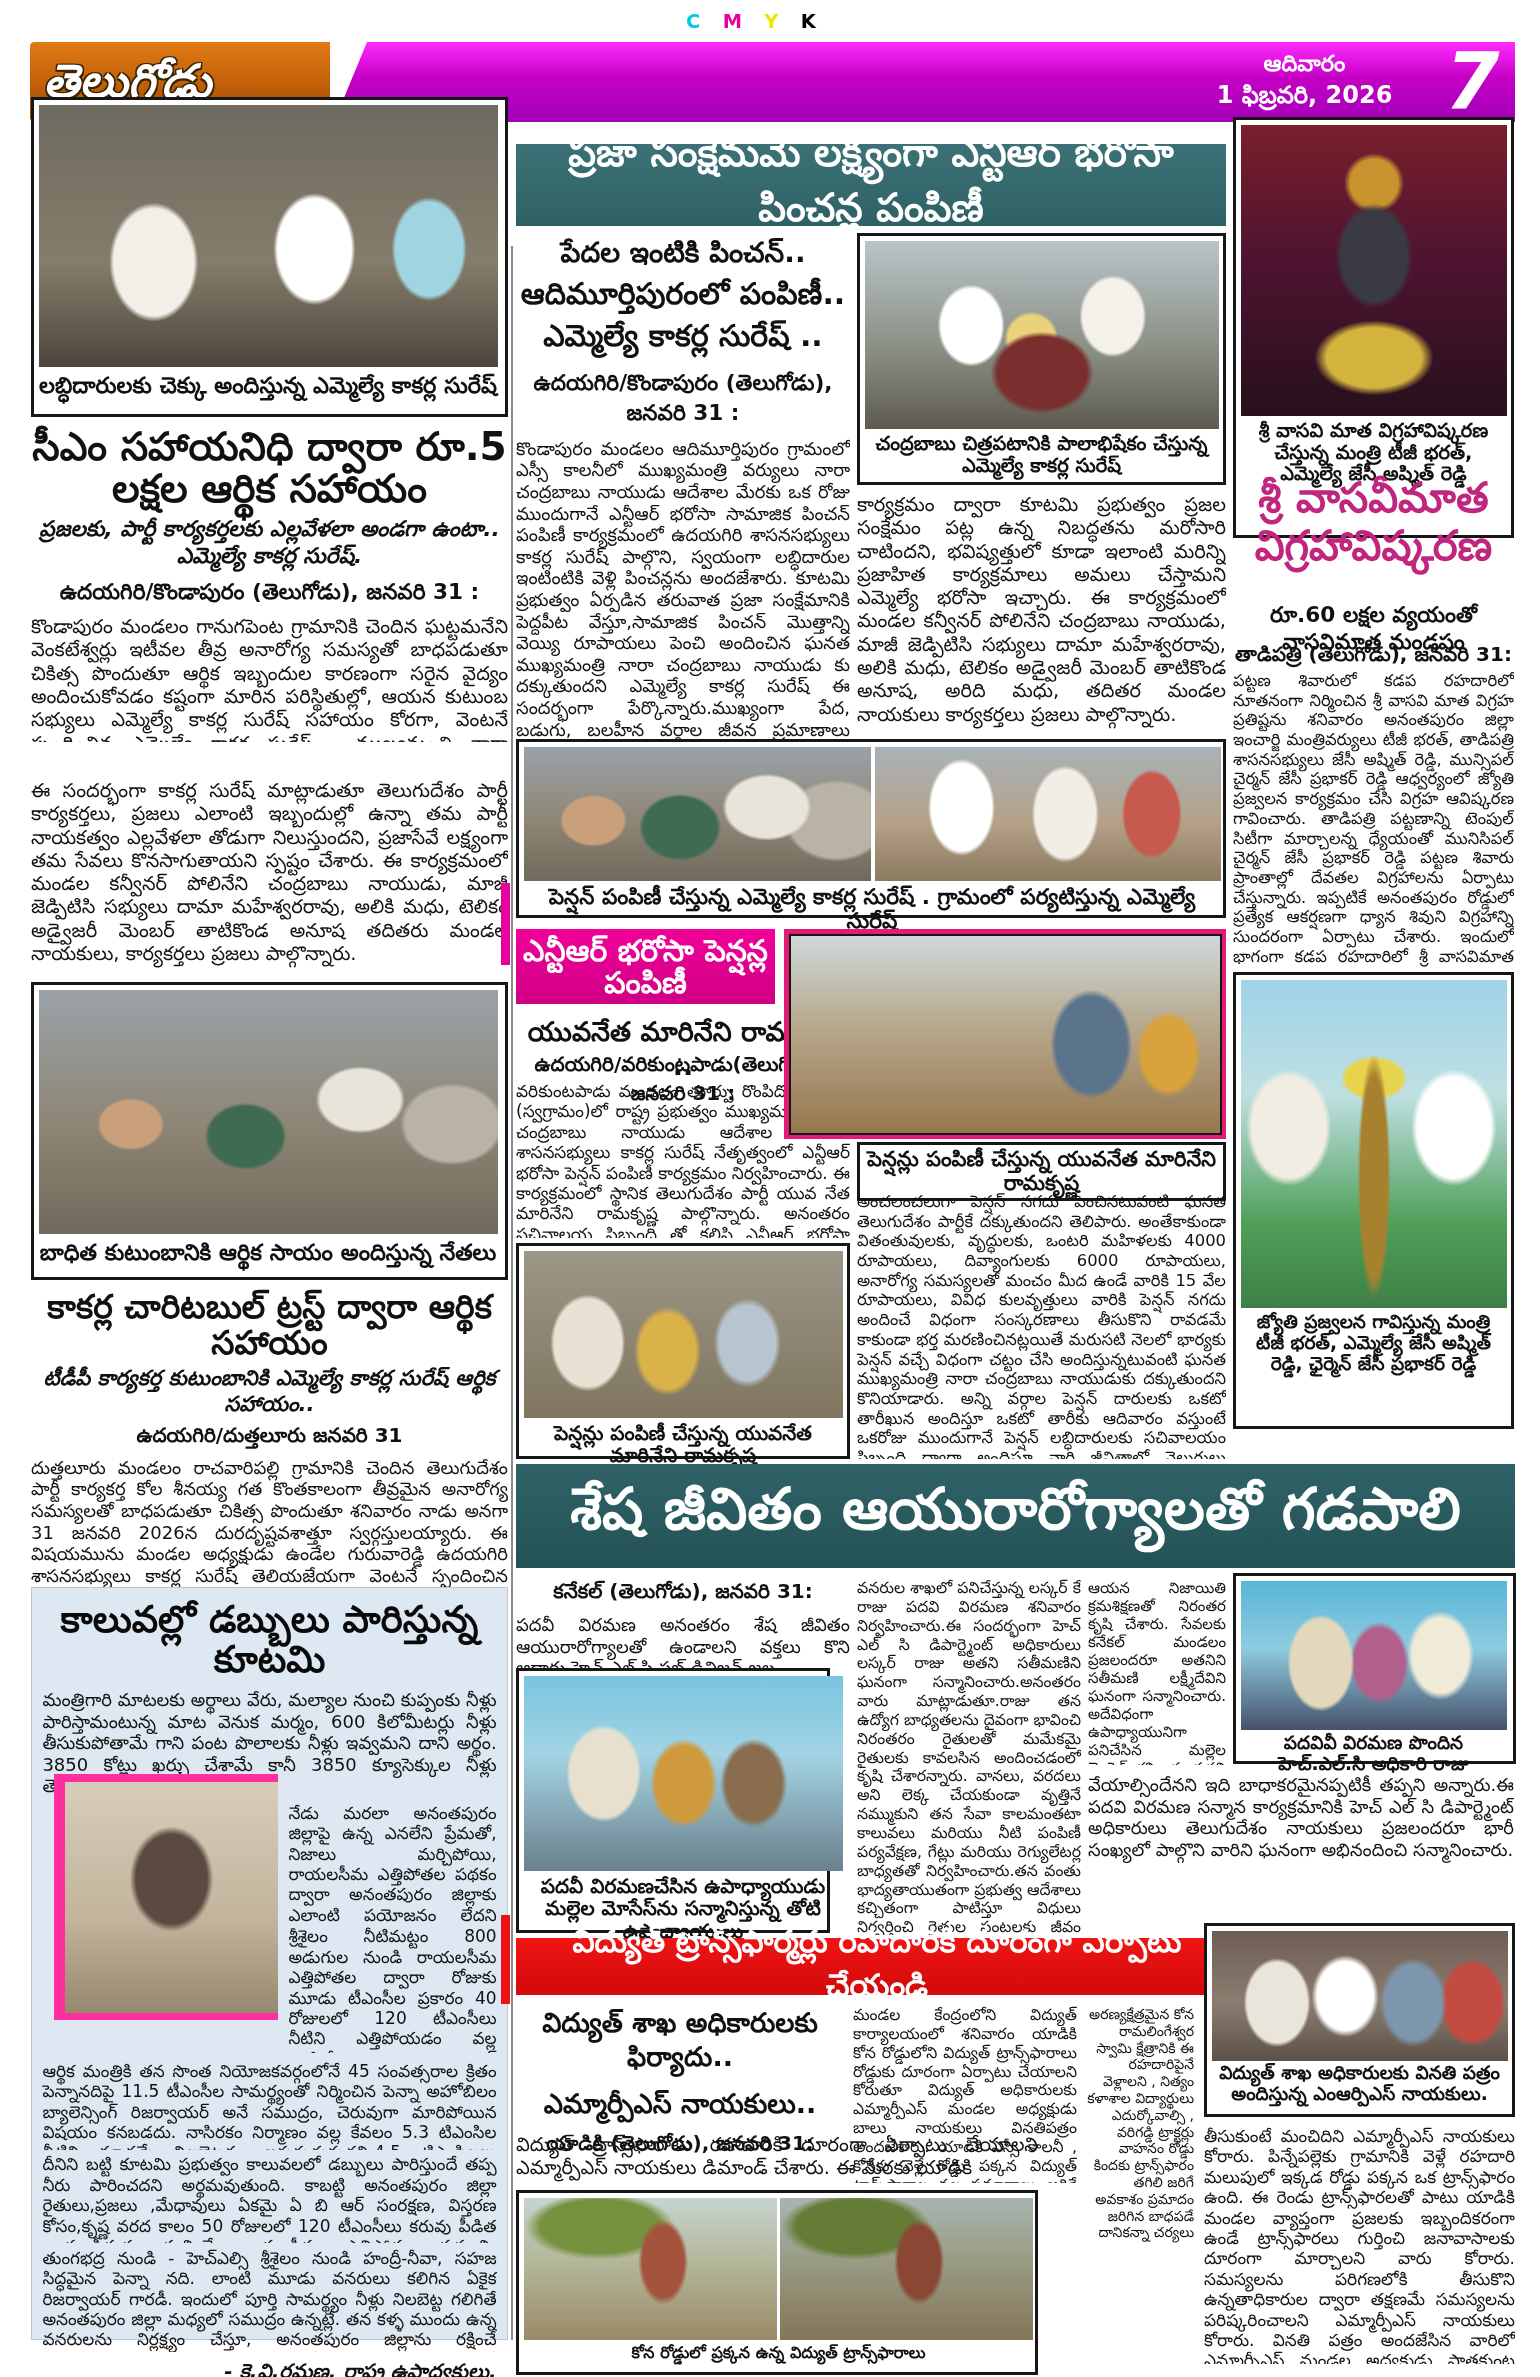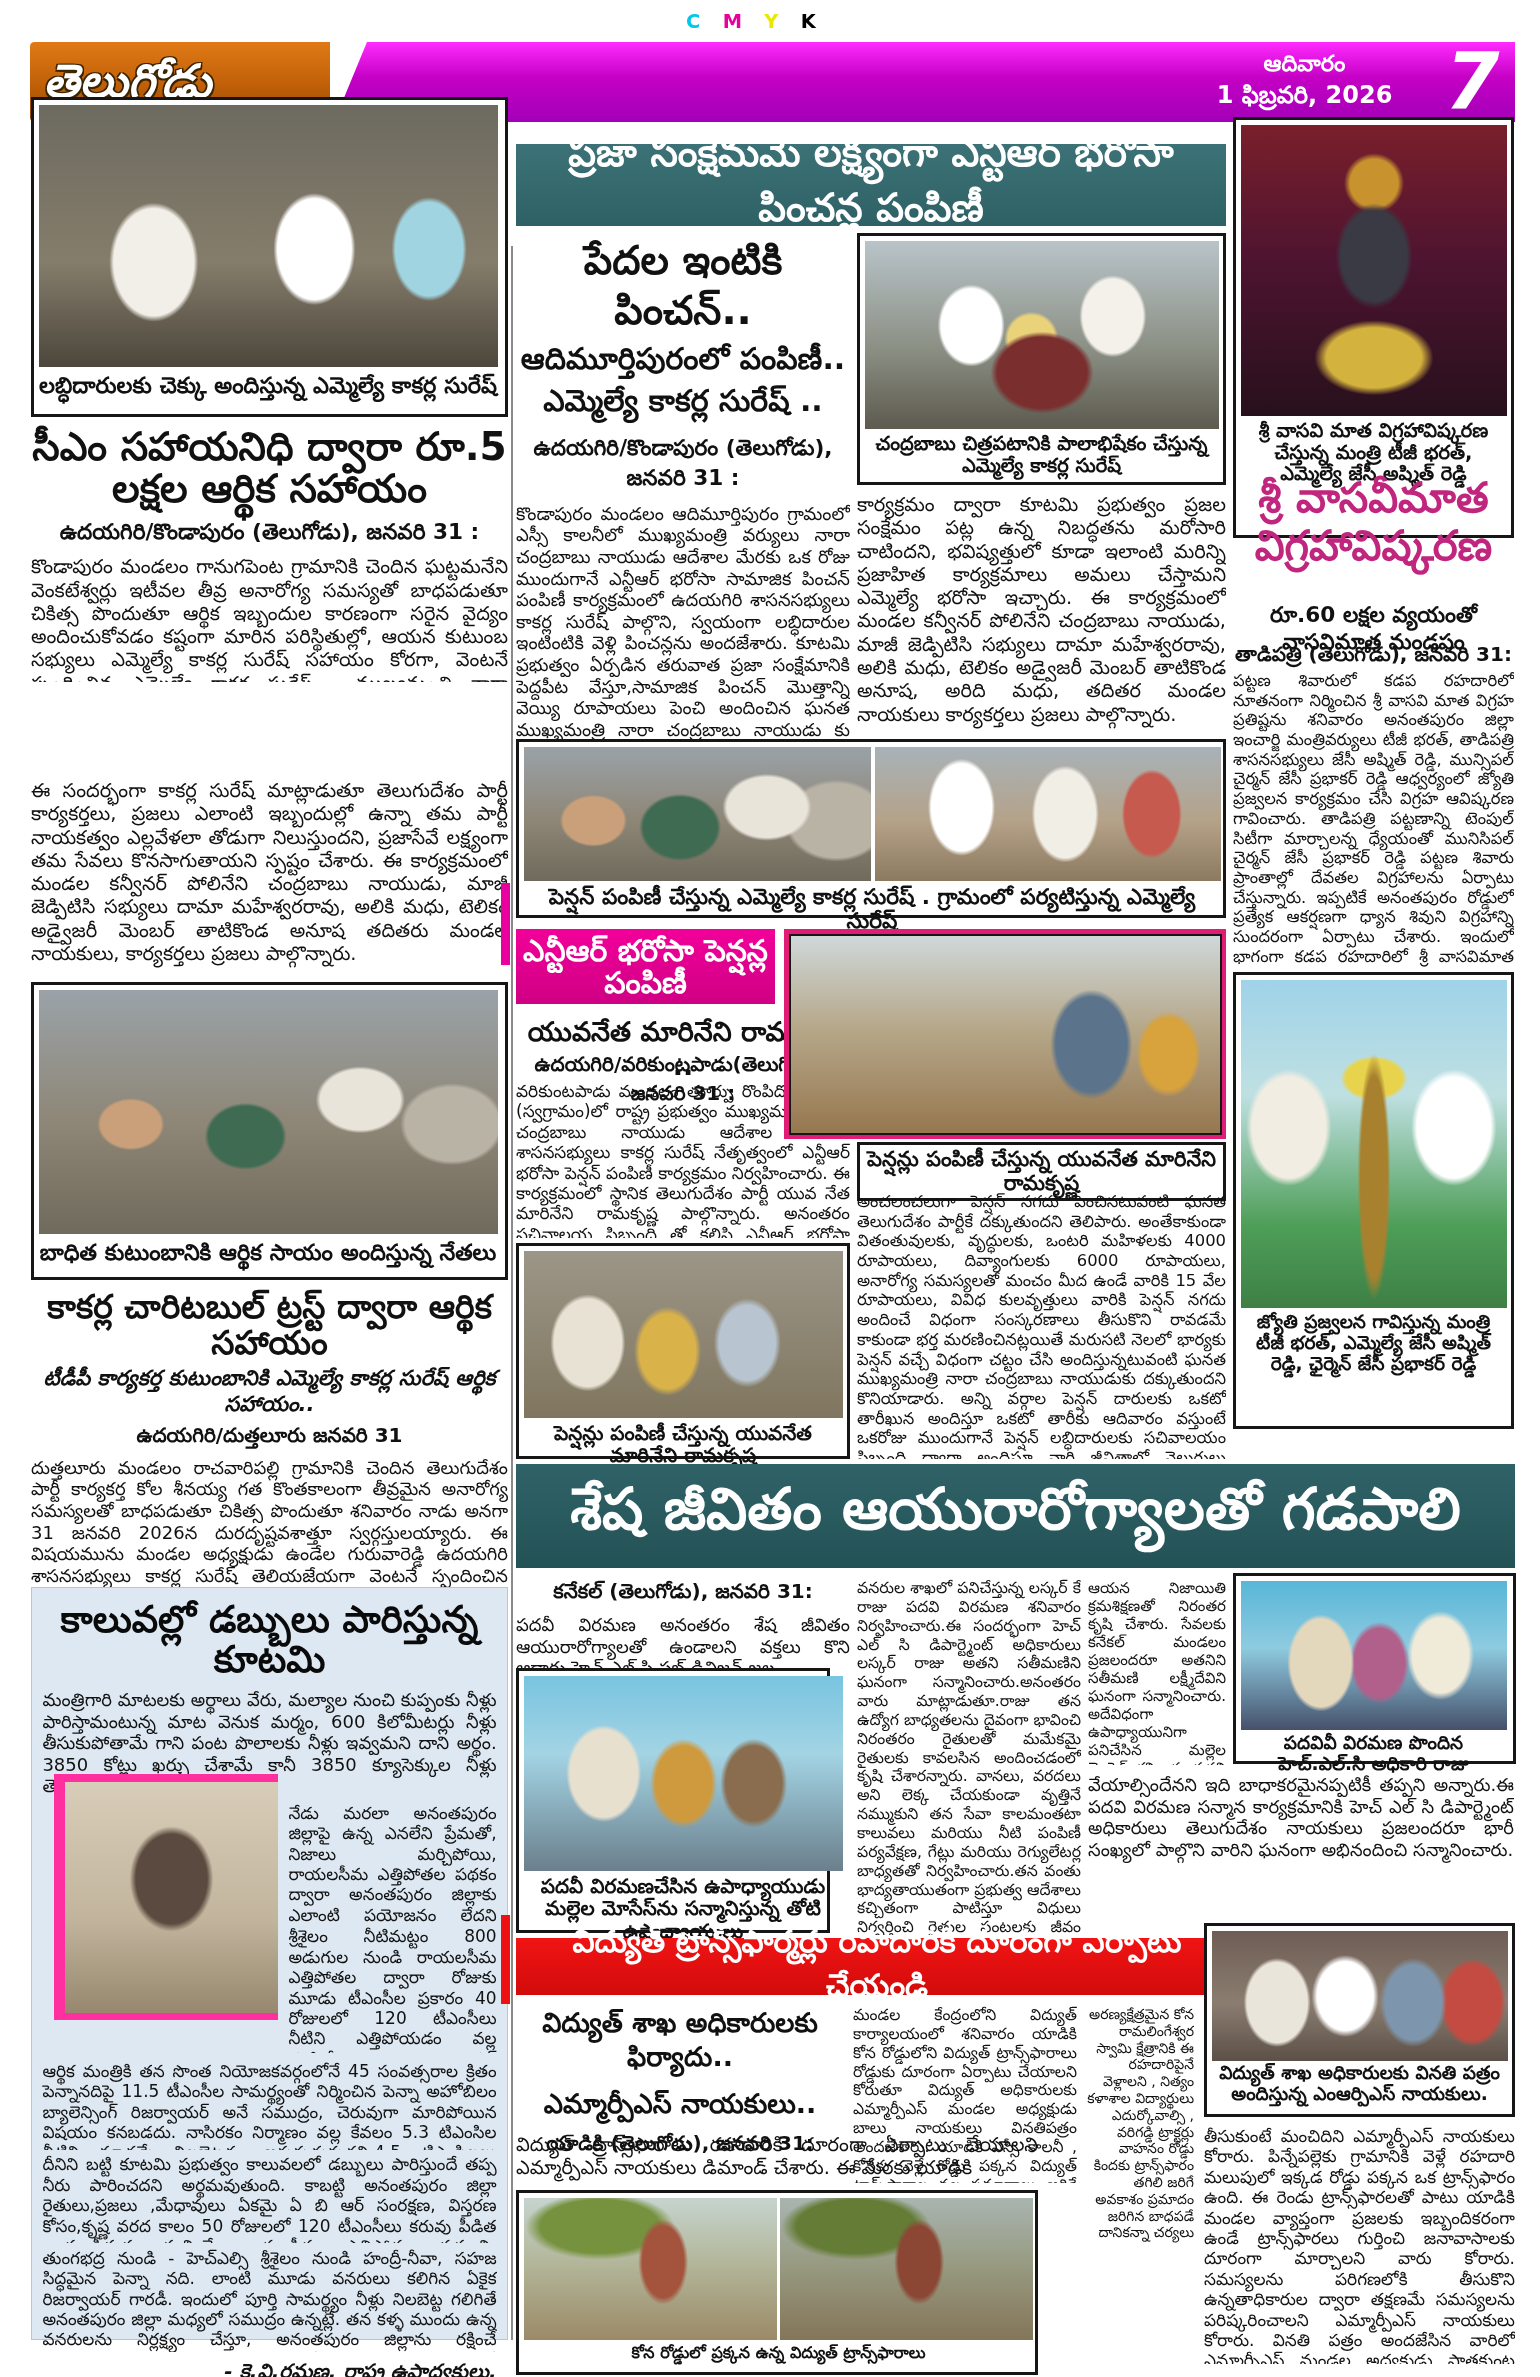--- a/index.html
+++ b/index.html
@@ -109,20 +109,21 @@
   <div class="abs" style="left:1401px;top:-6px;width:83px;text-align:center;color:#ffffff;font-weight:bold;font-style:italic;font-size:78px;">7</div>
 </div>
 
 <div class="abs pbox" style="left:31px;top:97px;width:477px;height:320px;">
   <div class="abs sc-cheque" style="left:4.5px;top:4.5px;width:459px;height:262px;"></div>
   <div class="abs cap" style="left:4.5px;top:273px;width:459px;font-size:22.4px;">లబ్ధిదారులకు చెక్కు అందిస్తున్న ఎమ్మెల్యే కాకర్ల సురేష్</div>
 </div>
 
 <div class="abs" style="left:31px;top:426px;width:477px;height:350px;">
   <div class="headline" style="font-size:39px;">సీఎం సహాయనిధి ద్వారా రూ.5 లక్షల ఆర్థిక సహాయం</div>
+  <div class="subhead" style="font-size:21.6px;font-style:italic;margin-top:6px;">ప్రజలకు,   పార్టీ కార్యకర్తలకు ఎల్లవేళలా అండగా ఉంటా.. ఎమ్మెల్యే కాకర్ల సురేష్.</div>
   <div class="dateline" style="margin-top:9px;">ఉదయగిరి/కొండాపురం (తెలుగోడు), జనవరి 31 :</div>
   <div class="bodytxt" style="margin-top:6px;height:127px;font-size:19.4px;">కొండాపురం మండలం గానుగపెంట గ్రామానికి చెందిన ఘట్టమనేని వెంకటేశ్వర్లు ఇటీవల తీవ్ర అనారోగ్య సమస్యతో బాధపడుతూ చికిత్స పొందుతూ ఆర్థిక ఇబ్బందుల కారణంగా సరైన వైద్యం అందించుకోవడం కష్టంగా మారిన పరిస్థితుల్లో, ఆయన కుటుంబ సభ్యులు ఎమ్మెల్యే కాకర్ల సురేష్ సహాయం కోరగా, వెంటనే స్పందించిన ఎమ్మెల్యే కాకర్ల సురేష్ , ముఖ్యమంత్రి నారా చంద్రబాబు నాయుడు సహకారంతో సీఎం సహాయనిధి ద్వారా రూ.5 లక్షల రూపాయల ఆర్థిక సహాయాన్ని మంజూరు చేయించారు. చెక్కును బాధితుడి కుటుంబ సభ్యులకు ఎమ్మెల్యే కాకర్ల సురేష్ స్వయంగా అందజేసి, ఈ కష్ట సమయంలో ప్రభుత్వం,తెలుగుదేశం పార్టీ పూర్తిగా అండగా ఉంటాయని భరోసా ఇచ్చారు.</div>
 </div>
 
 <div class="abs bodytxt" style="left:31px;top:779px;width:477px;height:198px;font-size:19.4px;">ఈ సందర్భంగా కాకర్ల సురేష్ మాట్లాడుతూ తెలుగుదేశం పార్టీ కార్యకర్తలు, ప్రజలు ఎలాంటి ఇబ్బందుల్లో ఉన్నా తమ పార్టీ నాయకత్వం ఎల్లవేళలా తోడుగా నిలుస్తుందని, ప్రజాసేవే లక్ష్యంగా తమ సేవలు కొనసాగుతాయని స్పష్టం చేశారు. ఈ కార్యక్రమంలో మండల కన్వీనర్ పోలినేని చంద్రబాబు నాయుడు, మాజీ జెడ్పిటిసి సభ్యులు దామా మహేశ్వరరావు, అలికి మధు, టెలికం అడ్వైజరీ మెంబర్ తాటికొండ అనూష తదితరు మండల నాయకులు, కార్యకర్తలు ప్రజలు పాల్గొన్నారు.</div>
 
 <div class="abs pbox" style="left:31px;top:982px;width:477px;height:298px;">
   <div class="abs sc-crowd" style="left:4.5px;top:4.5px;width:459px;height:244px;"></div>
   <div class="abs cap" style="left:4.5px;top:255px;width:459px;font-size:22.4px;">బాధిత కుటుంబానికి ఆర్థిక సాయం అందిస్తున్న నేతలు</div>
 </div>
@@ -151,21 +152,21 @@
 
 <div class="abs vrule" style="left:511px;top:246px;height:2094px;"></div>
 <div class="abs" style="left:501px;top:883px;width:9px;height:82px;background:#e800a0;"></div>
 <div class="abs" style="left:501px;top:1915px;width:9px;height:89px;background:#e11;"></div>
 
 <div class="abs" style="left:516px;top:144px;width:710px;height:82px;background:linear-gradient(180deg,#3c7277,#2e6165);display:flex;align-items:center;justify-content:center;">
   <div style="color:#fff;font-weight:bold;font-size:39px;text-align:center;">ప్రజా సంక్షేమమే లక్ష్యంగా ఎన్టీఆర్ భరోసా పించన్ల పంపిణీ</div>
 </div>
 
 <div class="abs" style="left:516px;top:235px;width:334px;height:501px;">
-  <div class="subhead" style="font-size:40px;">పేదల ఇంటికి పించన్..</div>
+  <div class="subhead" style="font-size:28px;">పేదల ఇంటికి పించన్..</div>
   <div class="subhead" style="font-size:30px;margin-top:4.5px;">ఆదిమూర్తిపురంలో పంపిణీ..</div>
   <div class="subhead" style="font-size:30px;margin-top:4.5px;">ఎమ్మెల్యే కాకర్ల సురేష్ ..</div>
   <div class="dateline" style="margin-top:16.4px;">ఉదయగిరి/కొండాపురం (తెలుగోడు), జనవరి 31 :</div>
   <div class="bodytxt" style="margin-top:7.5px;height:320px;font-size:18px;">కొండాపురం మండలం  ఆదిమూర్తిపురం గ్రామంలో ఎస్సీ కాలనీలో ముఖ్యమంత్రి వర్యులు నారా చంద్రబాబు నాయుడు ఆదేశాల మేరకు ఒక రోజు ముందుగానే ఎన్టీఆర్ భరోసా సామాజిక పించన్ పంపిణీ కార్యక్రమంలో ఉదయగిరి శాసనసభ్యులు కాకర్ల సురేష్ పాల్గొని, స్వయంగా లబ్ధిదారుల ఇంటింటికి వెళ్లి పించన్లను అందజేశారు. కూటమి ప్రభుత్వం ఏర్పడిన తరువాత ప్రజా సంక్షేమానికి పెద్దపీట వేస్తూ,సామాజిక పించన్ మొత్తాన్ని వెయ్యి రూపాయలు పెంచి అందించిన ఘనత ముఖ్యమంత్రి నారా చంద్రబాబు నాయుడు కు దక్కుతుందని ఎమ్మెల్యే కాకర్ల సురేష్ ఈ సందర్భంగా పేర్కొన్నారు.ముఖ్యంగా పేద, బడుగు, బలహీన వర్గాల జీవన ప్రమాణాలు మెరుగుపడేలా ప్రభుత్వం అనేక సంక్షేమ కార్యక్రమాలను అమలు చేస్తోందని తెలిపారు.ఈ కార్యక్రమంలో వితంతు పించన్లు, వికలాంగుల పించన్లు, వృద్ధాప్య పించన్లు, కళాకారుల పించన్లు, అనారోగ్య బాధితులకు సంబంధించిన పించన్లను ఎమ్మెల్యే కాకర్ల సురేష్ చేతుల మీదుగా లబ్ధిదారులకు అందించడం జరిగింది. పించన్ పొందిన లబ్ధిదారులు ప్రభుత్వం తమ కష్టాలను గుర్తించి ముందస్తుగా పించన్ పంపిణీ చేయడంపై హర్షం వ్యక్తం చేస్తూ, ముఖ్యమంత్రి కు,  ఎమ్మెల్యే కాకర్ల సురేష్ కు కృతజ్ఞతలు తెలిపారు.ఈ</div>
 </div>
 
 <div class="abs pbox" style="left:857px;top:233px;width:369px;height:252px;">
   <div class="abs sc-portrait" style="left:4.5px;top:4.5px;width:354px;height:188px;"></div>
   <div class="abs cap" style="left:7.5px;top:197px;width:348px;font-size:19.4px;">చంద్రబాబు చిత్రపటానికి పాలాభిషేకం చేస్తున్న ఎమ్మెల్యే కాకర్ల సురేష్</div>
 </div>

